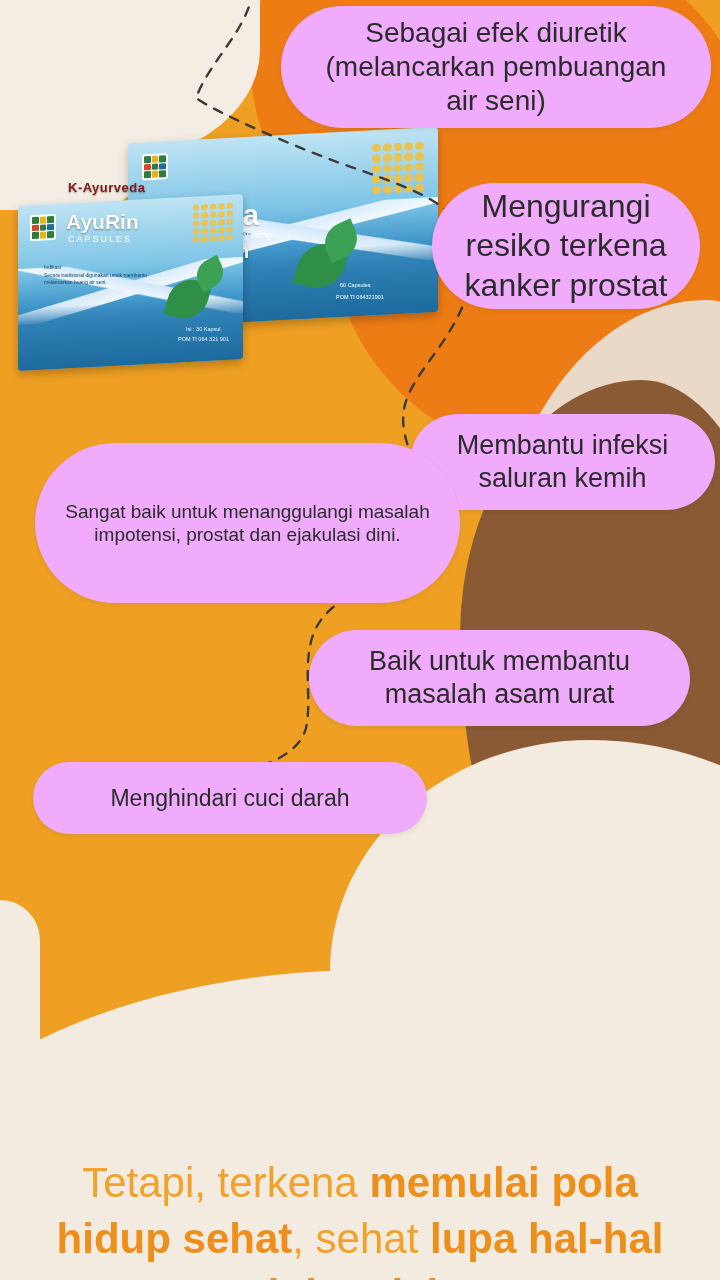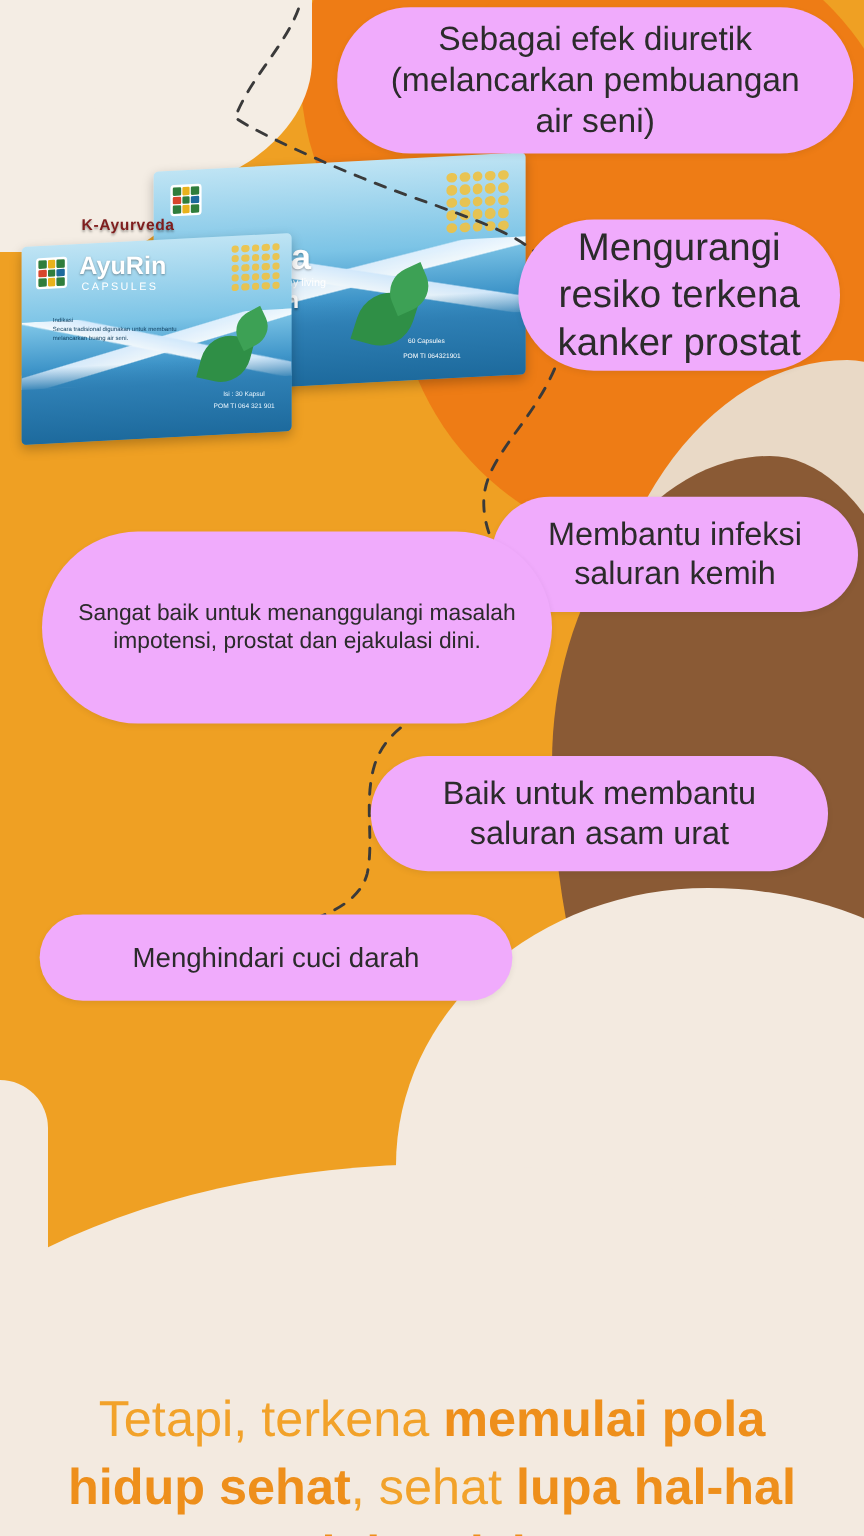--- a/index.html
+++ b/index.html
@@ -466,21 +466,21 @@
   </svg>
 
   <div class="bubble" id="bubble-diuretik">Sebagai efek diuretik (melancarkan pembuangan air seni)</div>
 
   <div class="bubble" id="bubble-prostat">Mengurangi resiko terkena kanker prostat</div>
 
   <div class="bubble" id="bubble-infeksi">Membantu infeksi saluran kemih</div>
 
   <div class="bubble" id="bubble-impotensi">Sangat baik untuk menanggulangi masalah impotensi, prostat dan ejakulasi dini.</div>
 
-  <div class="bubble" id="bubble-asamurat">Baik untuk membantu saluran asam urat</div>
+  <div class="bubble" id="bubble-asamurat">Baik untuk membantu masalah asam urat</div>
 
   <div class="bubble" id="bubble-cucidarah">Menghindari cuci darah</div>
 
   <div id="headline-wrap">
     <span>Tetapi, terkena </span><span class="strong">memulai pola hidup sehat</span><span>, sehat</span>
     <span class="strong">lupa hal-hal ini sudah</span>
   </div>
 
 </div>
 

